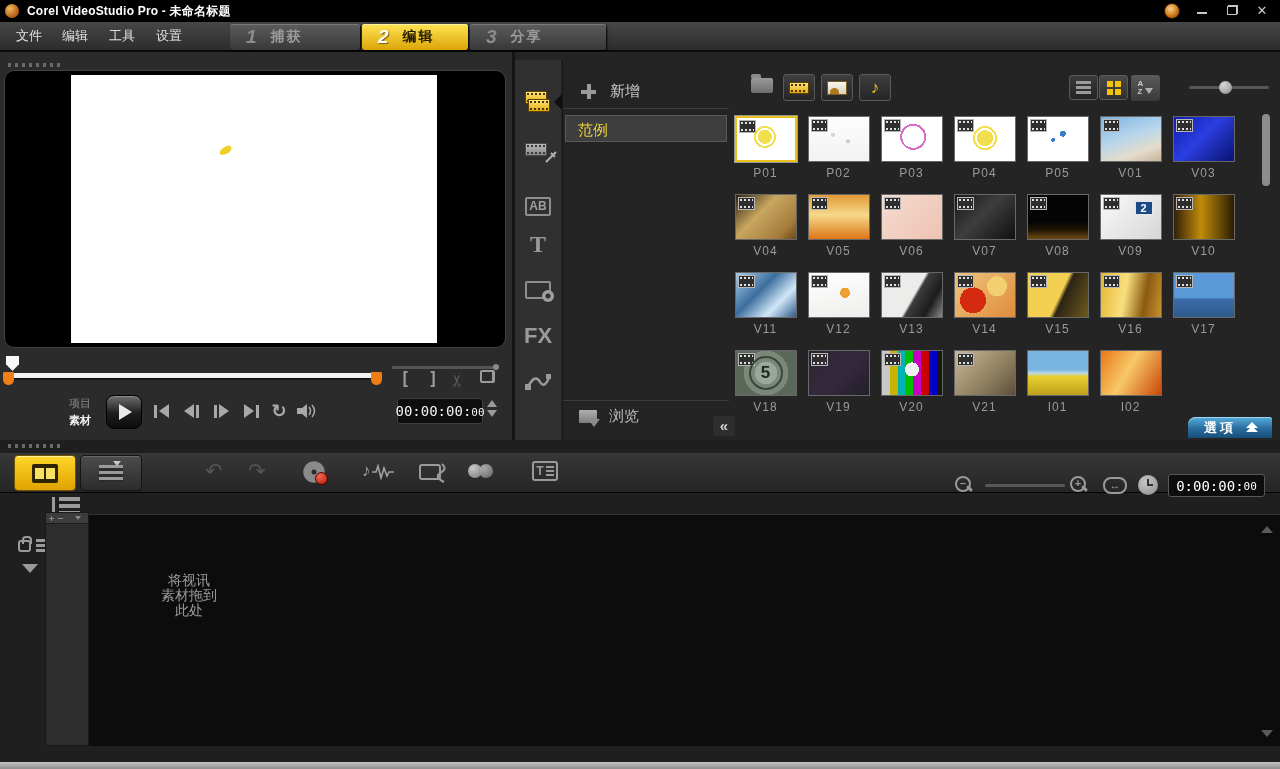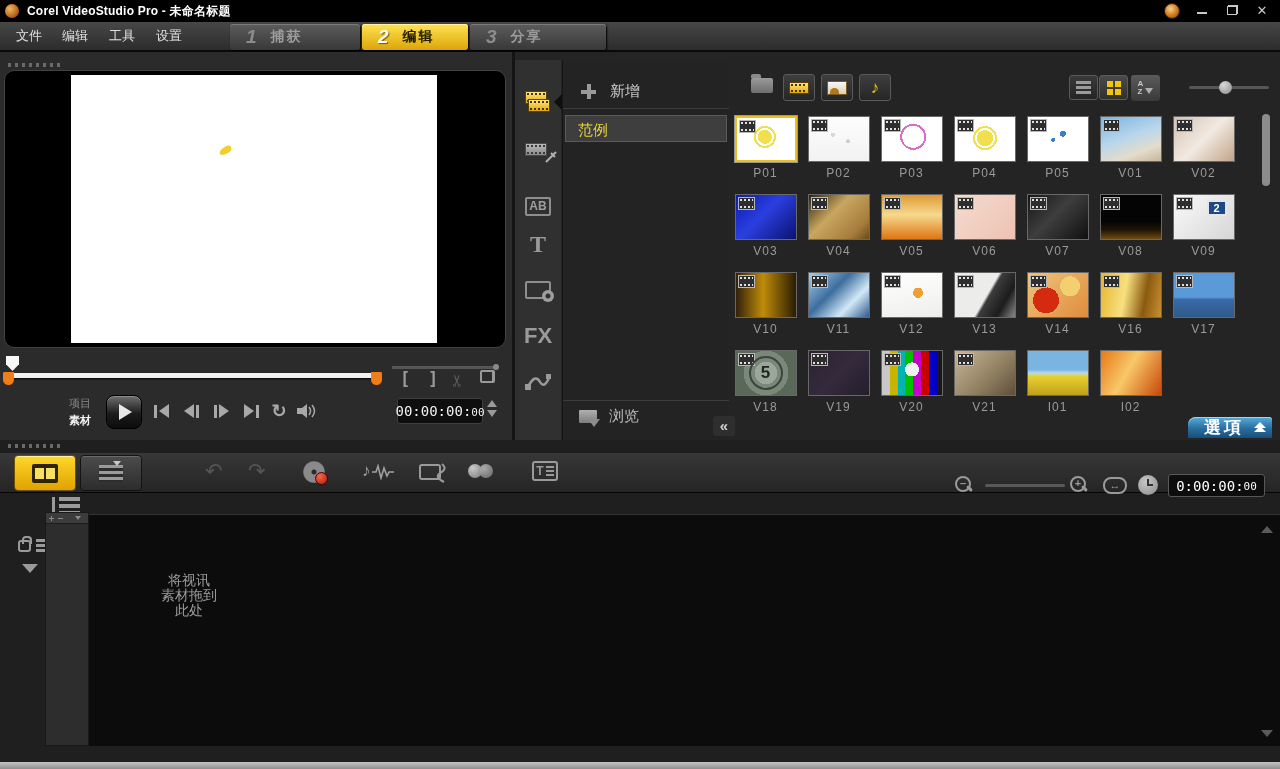--- a/index.html
+++ b/index.html
@@ -139,21 +139,21 @@
   .film-badge::before{top:1px;}.film-badge::after{bottom:1px;}
   .mark-screen{position:absolute;top:5px;right:7px;width:20px;height:16px;background:#1d4a86;color:#fff;
         font-size:11px;font-weight:bold;display:flex;align-items:center;justify-content:center;border:2px solid #e6e6e6;}
   .mark-count{position:absolute;inset:0;display:flex;align-items:center;justify-content:center;
         font-size:17px;font-weight:bold;color:#1e261e;}
   .mark-count::before{content:"";position:absolute;width:30px;height:30px;border:2px solid #3c443c;border-radius:50%;}
   .lib-scroll{position:absolute;left:747px;top:62px;width:8px;height:318px;}
   .lib-scroll-thumb{width:8px;height:72px;background:#8c8c8c;border-radius:4px;}
   .options-btn{position:absolute;left:673px;top:365px;width:84px;height:21px;border-radius:8px 3px 0 0;
         background:linear-gradient(#55aede,#2a6d9e 55%,#174e78);display:flex;align-items:center;
-        color:#fff;font-size:17px;font-weight:bold;box-shadow:inset 0 1px 0 #9cd4f2;}
+        color:#fff;font-size:13px;font-weight:bold;box-shadow:inset 0 1px 0 #9cd4f2;}
   .options-btn .txt{margin-left:16px;letter-spacing:3px;}
   .chev2{margin-left:10px;display:flex;flex-direction:column;gap:-2px;}
   .chev2 i{width:0;height:0;border-left:6px solid transparent;border-right:6px solid transparent;border-bottom:6px solid #fff;display:block;margin-top:-2px;}
 
   
   .timeline-panel{left:0;top:440px;width:1280px;height:329px;background:#1f1f1f;}
   .tl-toolbar{position:absolute;left:0;top:13px;width:1280px;height:40px;background:linear-gradient(#373737,#252525);border-bottom:1px solid #050505;}
   .mode-btn{position:absolute;top:2px;width:62px;height:36px;border-radius:4px;display:flex;align-items:center;justify-content:center;}
   .mode-btn.storyboard{left:14px;background:linear-gradient(#ffd72a,#e0a202);border:1px solid #6e5200;box-shadow:inset 0 1px 0 #fff0a0;}
   .mode-btn.timelineview{left:80px;background:linear-gradient(#4c4c4c,#2c2c2c);border:1px solid #141414;box-shadow:inset 0 1px 0 #6a6a6a;}
@@ -424,26 +424,20 @@
           </div>
           <div class="thumb-label">P05</div>
         </div>
         <div class="thumb-cell">
           <div class="thumb-box" style="background: linear-gradient(160deg, rgb(122, 178, 224) 0%, rgb(184, 214, 236) 45%, rgb(228, 220, 203) 75%, rgb(200, 180, 154) 100%);">
             <div class="film-badge"></div>
           </div>
           <div class="thumb-label">V01</div>
         </div>
         <div class="thumb-cell">
-          <div class="thumb-box" style="background: linear-gradient(135deg, rgb(214, 194, 174), rgb(240, 234, 226) 50%, rgb(194, 164, 136));">
-            <div class="film-badge"></div>
-          </div>
-          <div class="thumb-label">V02</div>
-        </div>
-        <div class="thumb-cell">
           <div class="thumb-box" style="background: linear-gradient(135deg, rgb(12, 28, 176), rgb(43, 63, 224) 45%, rgb(10, 18, 112));">
             <div class="film-badge"></div>
           </div>
           <div class="thumb-label">V03</div>
         </div>
         <div class="thumb-cell">
           <div class="thumb-box" style="background: linear-gradient(135deg, rgb(46, 34, 16), rgb(200, 166, 96) 40%, rgb(166, 124, 60) 80%, rgb(106, 74, 26));">
             <div class="film-badge"></div>
           </div>
           <div class="thumb-label">V04</div>
@@ -501,20 +495,26 @@
           <div class="thumb-box" style="background: linear-gradient(120deg, rgb(236, 236, 234) 52%, rgb(60, 60, 60) 56%, rgb(28, 28, 28) 78%, rgb(138, 138, 138));">
             <div class="film-badge"></div>
           </div>
           <div class="thumb-label">V13</div>
         </div>
         <div class="thumb-cell">
           <div class="thumb-box" style="background: radial-gradient(circle at 30% 62%, rgb(212, 42, 16) 0px, rgb(212, 42, 16) 13px, rgba(0, 0, 0, 0) 13px), radial-gradient(circle at 70% 30%, rgb(242, 208, 112) 0px, rgb(242, 208, 112) 10px, rgba(0, 0, 0, 0) 10px), linear-gradient(135deg, rgb(238, 196, 126), rgb(224, 140, 60));">
             <div class="film-badge"></div>
           </div>
           <div class="thumb-label">V14</div>
+        </div>
+        <div class="thumb-cell">
+          <div class="thumb-box" style="background: linear-gradient(115deg, rgb(244, 208, 82) 52%, rgb(44, 36, 18) 58%, rgb(110, 90, 32));">
+            <div class="film-badge"></div>
+          </div>
+          <div class="thumb-label">V15</div>
         </div>
         <div class="thumb-cell">
           <div class="thumb-box" style="background: linear-gradient(100deg, rgb(230, 182, 46), rgb(248, 224, 128) 40%, rgb(138, 90, 16) 72%, rgb(200, 144, 48));">
             <div class="film-badge"></div>
           </div>
           <div class="thumb-label">V16</div>
         </div>
         <div class="thumb-cell">
           <div class="thumb-box" style="background: linear-gradient(rgb(90, 154, 216) 55%, rgb(58, 106, 170) 60%, rgb(46, 90, 136));">
             <div class="film-badge"></div>

